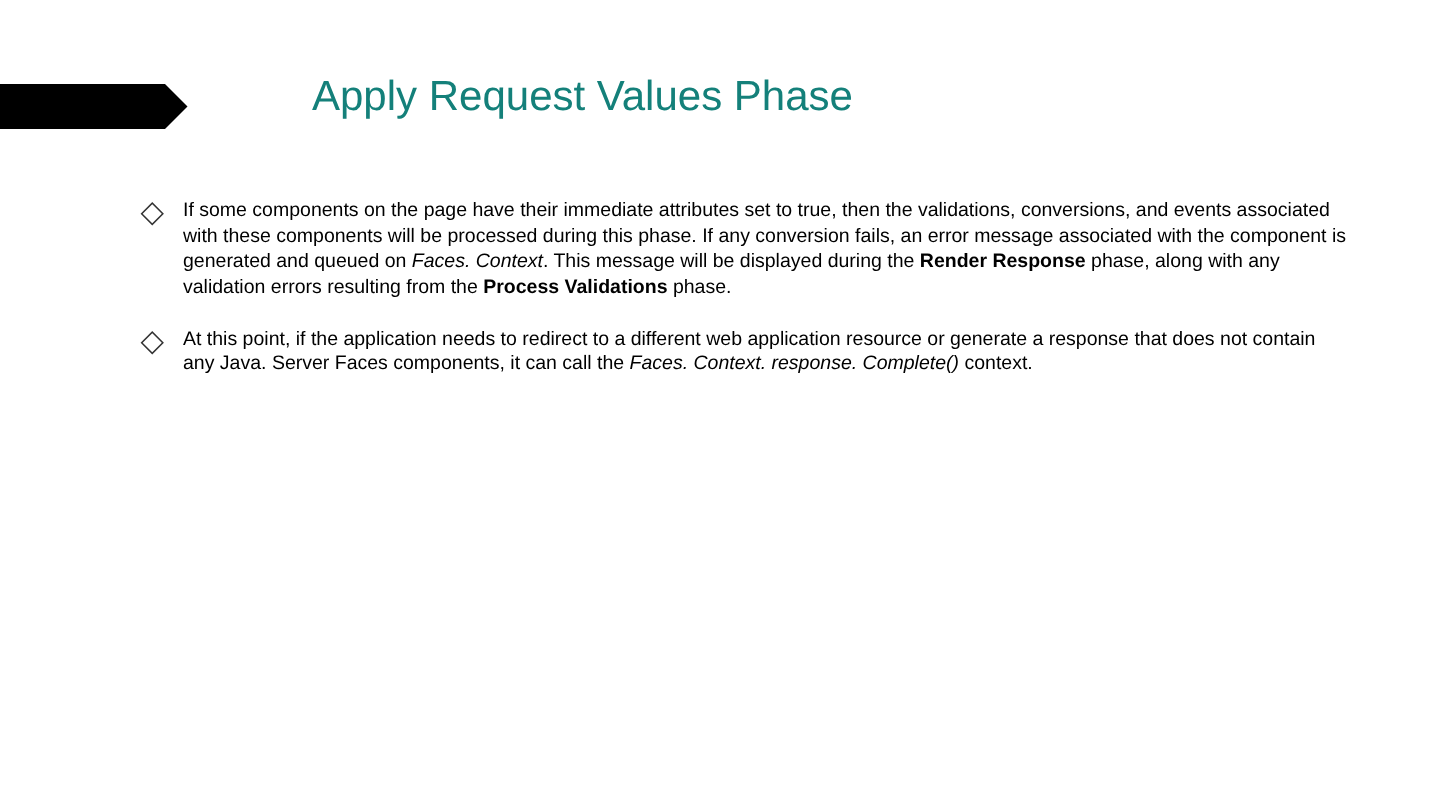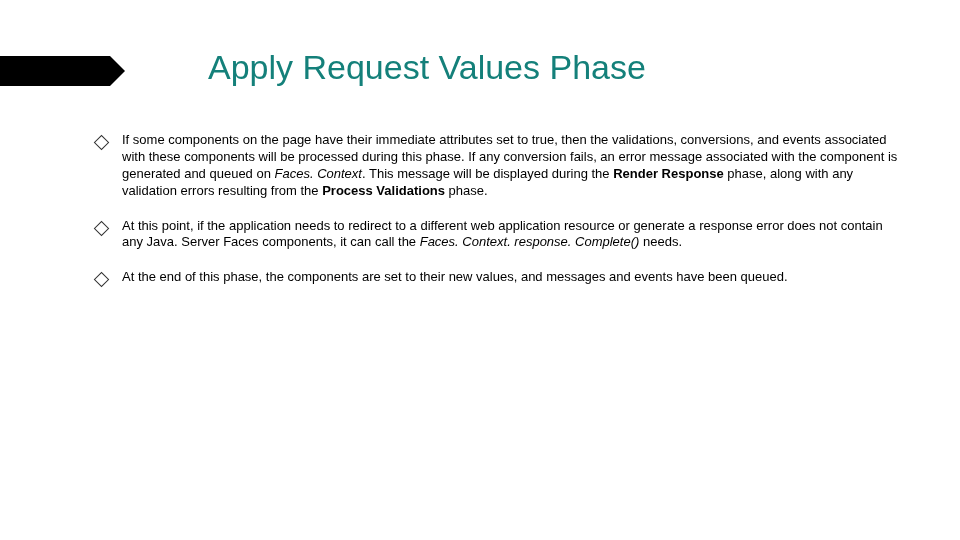--- a/index.html
+++ b/index.html
@@ -43,21 +43,21 @@
     height: 0;
     border-top: 15px solid transparent;
     border-bottom: 15px solid transparent;
     border-left: 15px solid #000;
   }
 
   .title {
     position: absolute;
     left: 208px;
     top: 48px;
-    font-size: 34px;
+    font-size: 28px;
     font-weight: 400;
     color: #14807a;
   }
 
   .content {
     position: absolute;
     left: 96px;
     top: 132px;
     right: 60px;
   }
@@ -98,16 +98,15 @@
 <div class="arc arc2"></div>
 <div class="arc arc3"></div>
 
 <div class="ribbon"></div>
 
 <div class="title">Apply Request Values Phase</div>
 
 <div class="content">
   <ul class="points">
     <li><span>If some components on the page have their immediate attributes set to true, then the validations, conversions, and events associated with these components will be processed during this phase. If any conversion fails, an error message associated with the component is generated and queued on </span><span class="ital">Faces. Context</span><span>. This message will be displayed during the </span><span class="bold">Render Response</span><span> phase, along with any validation errors resulting from the </span><span class="bold">Process Validations</span><span> phase.</span></li>
-    <li><span>At this point, if the application needs to redirect to a different web application resource or generate a response error does not contain any Java. Server Faces components, it can call the </span><span class="ital">Faces. Context. response. Complete()</span><span> needs.</span></li>
-    <li><span>At the end of this phase, the components are set to their new values, and messages and events have been queued.</span></li>
+    <li><span>At this point, if the application needs to redirect to a different web application resource or generate a response that does not contain any Java. Server Faces components, it can call the </span><span class="ital">Faces. Context. response. Complete()</span><span> context.</span></li>
   </ul>
 </div>
 
 </body></html>

